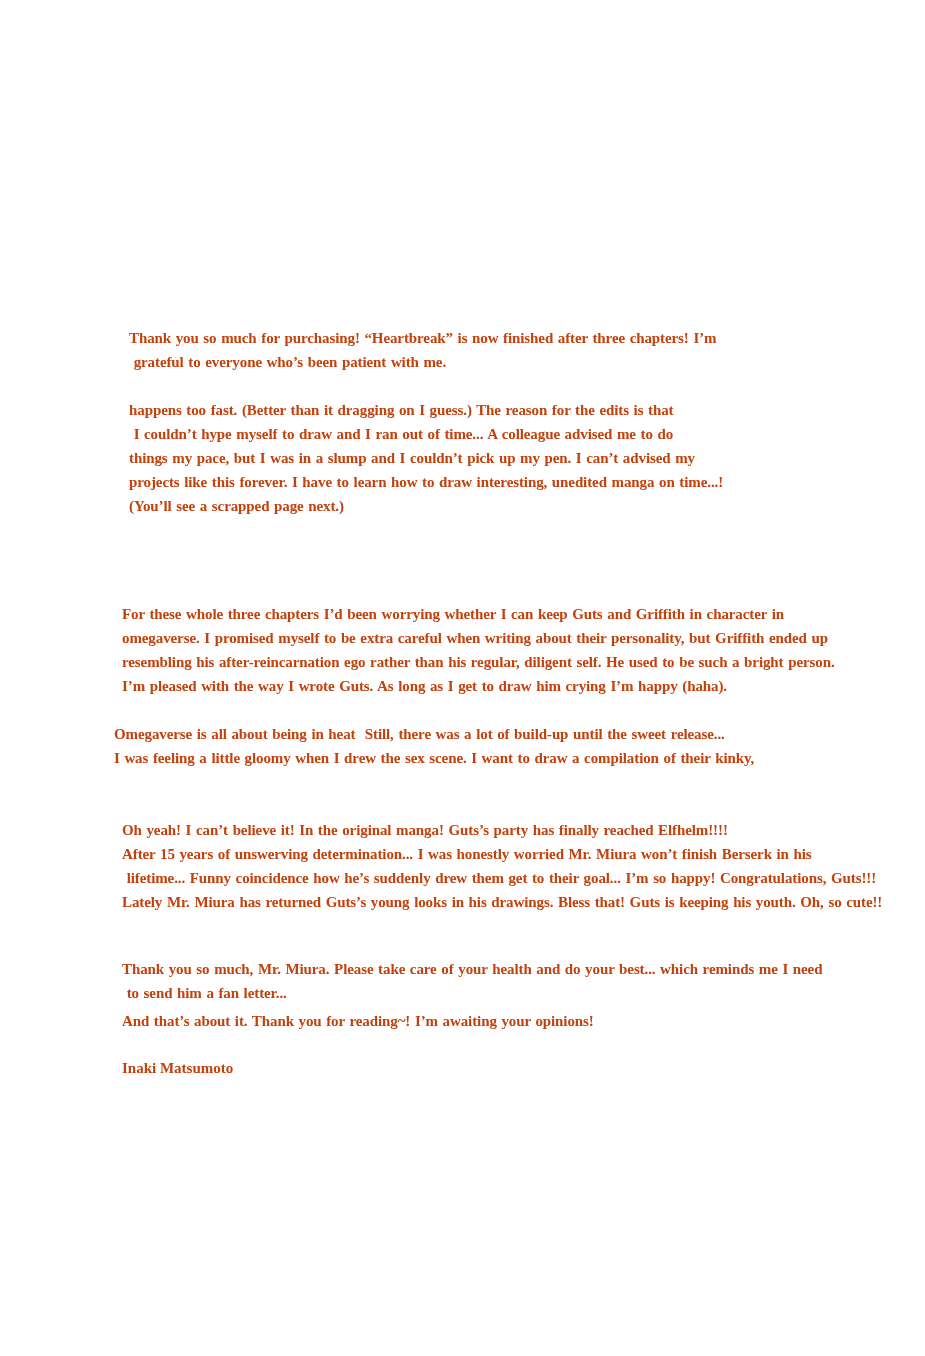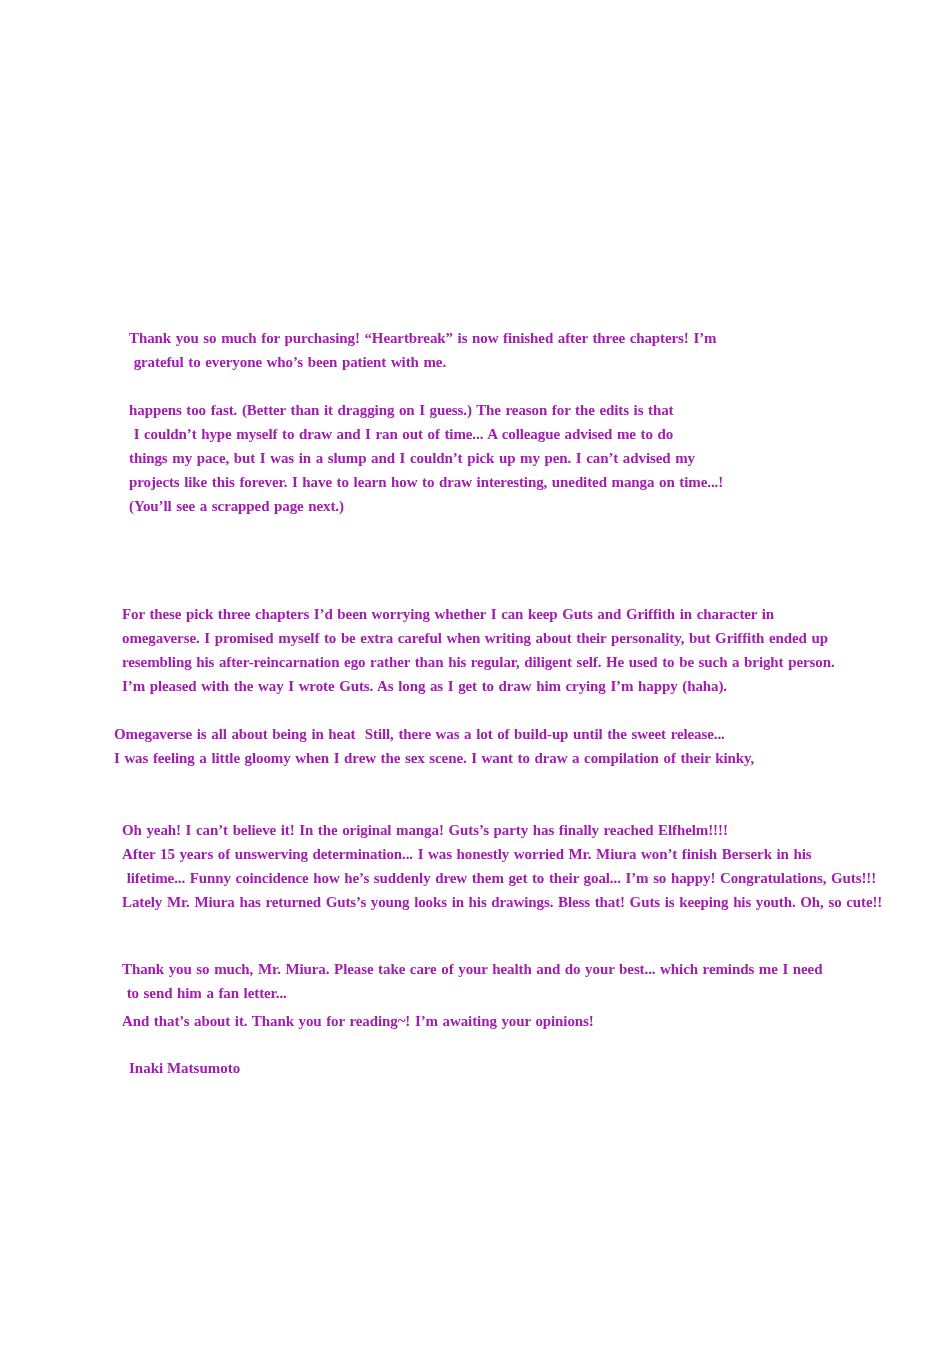--- a/index.html
+++ b/index.html
@@ -8,21 +8,21 @@
     background: #ffffff;
   }
   .page {
     position: relative;
     width: 925px;
     height: 1356px;
     background: #ffffff;
     overflow: hidden;
     font-family: "Liberation Serif", "DejaVu Serif", serif;
     font-weight: bold;
-    color: #a21caf;
+    color: #c2410c;
   }
   .para {
     position: absolute;
     font-size: 15px;
     line-height: 24px;
     letter-spacing: -0.1px;
     word-spacing: 1px;
   }
   .line {
     white-space: pre; 
@@ -47,21 +47,21 @@
 
   <div class="para" style="top:398px; left:129px;">
     <div class="line">happens too fast. (Better than it dragging on I guess.) The reason for the edits is that</div>
     <div class="line"> I couldn’t hype myself to draw and I ran out of time... A colleague advised me to do</div>
     <div class="line">things my pace, but I was in a slump and I couldn’t pick up my pen. I can’t advised my</div>
     <div class="line">projects like this forever. I have to learn how to draw interesting, unedited manga on time...!</div>
     <div class="line">(You’ll see a scrapped page next.)</div>
   </div>
 
   <div class="para" style="top:602px; left:122px;">
-    <div class="line">For these pick three chapters I’d been worrying whether I can keep Guts and Griffith in character in</div>
+    <div class="line">For these whole three chapters I’d been worrying whether I can keep Guts and Griffith in character in</div>
     <div class="line">omegaverse. I promised myself to be extra careful when writing about their personality, but Griffith ended up</div>
     <div class="line">resembling his after-reincarnation ego rather than his regular, diligent self. He used to be such a bright person.</div>
     <div class="line">I’m pleased with the way I wrote Guts. As long as I get to draw him crying I’m happy (haha).</div>
   </div>
 
   <div class="para" style="top:722px; left:114px;">
     <div class="line">Omegaverse is all about being in heat  Still, there was a lot of build-up until the sweet release...</div>
     <div class="line">I was feeling a little gloomy when I drew the sex scene. I want to draw a compilation of their kinky,</div>
   </div>
 
@@ -74,15 +74,15 @@
 
   <div class="para" style="top:937px; left:122px;margin-top:20px;">
     <div class="line">Thank you so much, Mr. Miura. Please take care of your health and do your best... which reminds me I need</div>
     <div class="line"> to send him a fan letter...</div>
   </div>
 
   <div class="para" style="top:1009px; left:122px;">
     <div class="line">And that’s about it. Thank you for reading~! I’m awaiting your opinions!</div>
   </div>
 
-  <div class="sig" style="top:1056px; left:122px;margin-left:7px;">Inaki Matsumoto</div>
+  <div class="sig" style="top:1056px; left:122px;">Inaki Matsumoto</div>
 
 </div>
 
 </body></html>

